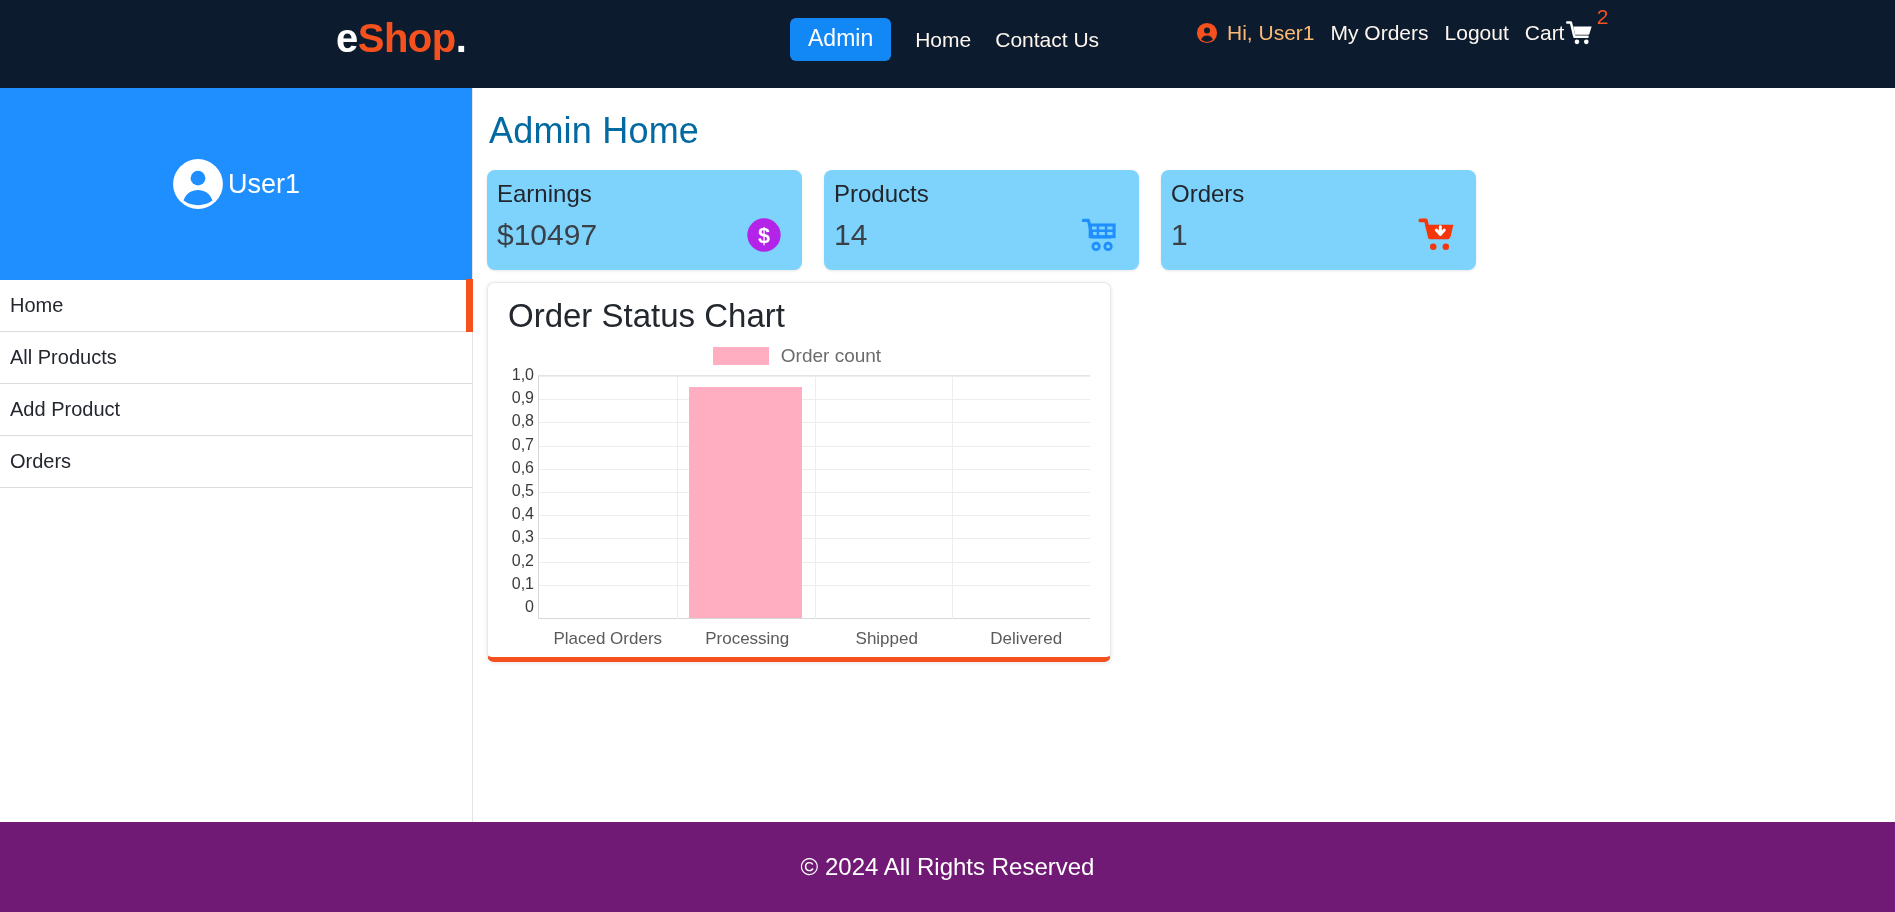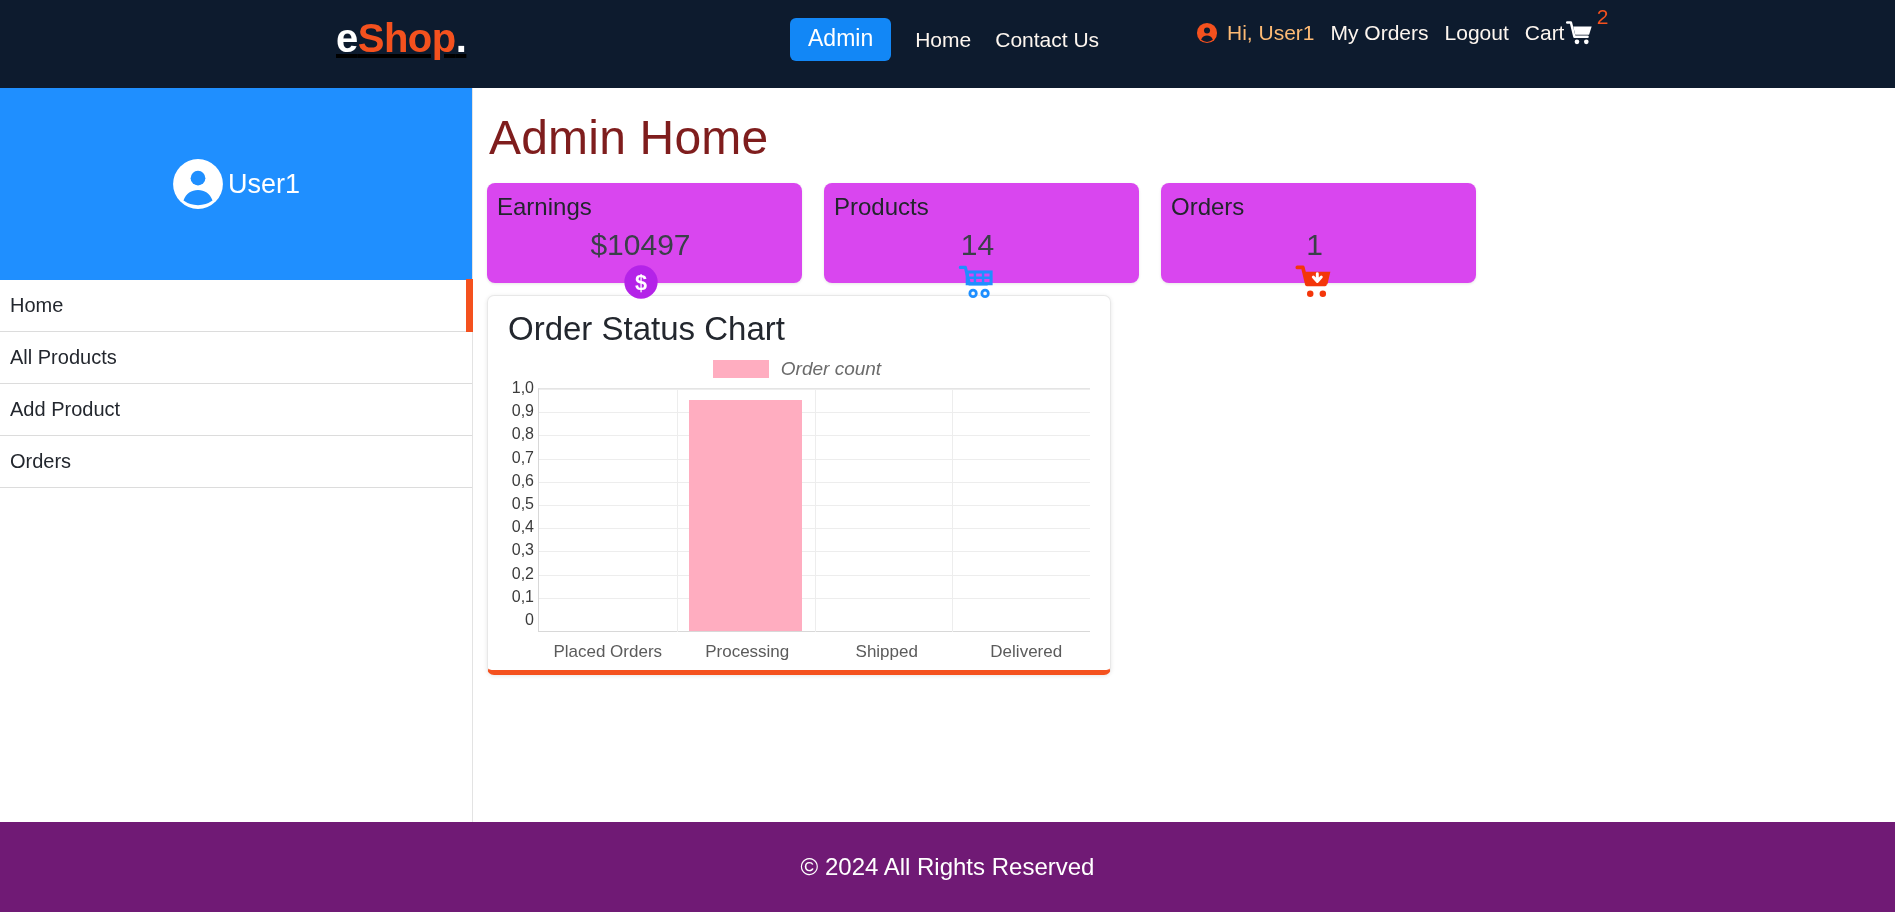--- a/index.html
+++ b/index.html
@@ -11,21 +11,21 @@
   }
   .page { position:relative; width:1895px; height:912px; display:flex; flex-direction:column; }
 
   
   .topnav {
     height:88px; background:#0d1b2e; flex:0 0 88px;
     display:flex; align-items:center; position:relative;
   }
   .brand {
     position:absolute; left:336px; top:16px;
-    font-size:40px; font-weight:700; letter-spacing:-0.5px;text-decoration:underline;
+    font-size:40px; font-weight:700; letter-spacing:-0.5px;
   }
   .brand .b-e   { color:#ffffff; }
   .brand .b-shop{ color:#f4511e; }
   .brand .b-dot { color:#ffffff; }
 
   .nav-center { position:absolute; left:790px; top:18px; display:flex; align-items:center; gap:24px; }
   .admin-btn {
     background:#1287f6; color:#fff; border:none; border-radius:6px;
     font-size:23px; font-family:"Liberation Sans", sans-serif;
     padding:8px 18px 10px; cursor:pointer; line-height:1.1;
@@ -64,43 +64,43 @@
     padding-left:10px; font-size:20px; color:#23272e;
     border-bottom:1px solid #dcdcdc; cursor:pointer; background:#fff;
   }
   .sb-item.active::after {
     content:""; position:absolute; right:-1px; top:-1px; bottom:-1px;
     width:7px; background:#f4511e;
   }
 
   
   .main { flex:1 1 auto; padding:22px 0 0 14px; overflow:hidden; }
-  .page-title { font-size:48px; font-weight:400; color:#7f1d1d; letter-spacing:0.2px; margin:0 0 18px 2px; }
+  .page-title { font-size:36px; font-weight:400; color:#0369a1; letter-spacing:0.2px; margin:0 0 18px 2px; }
 
   .cards-row { display:flex; gap:22px; }
   .stat-card {
-    width:315px; height:100px; background:#d946ef; border-radius:8px;
+    width:315px; height:100px; background:#7dd3fc; border-radius:8px;
     box-shadow:0 1px 3px rgba(0,0,0,.10);
     padding:10px 18px 0 10px; position:relative;
   }
   .stat-title { font-size:24px; color:#22262c; line-height:1.2; }
-  .stat-bottom { display:flex; align-items:center; justify-content:space-between; margin-top:6px;flex-direction:column; }
+  .stat-bottom { display:flex; align-items:center; justify-content:space-between; margin-top:6px; }
   .stat-value { font-size:30px; color:#3a4048; font-weight:300; }
   .stat-icon { width:40px; height:40px; display:block; flex:0 0 auto; }
 
   
   .chart-card {
     margin-top:12px; width:624px; background:#ffffff;
     border:1px solid #e8e8e8; border-bottom:5px solid #f4511e;
     border-radius:7px; box-shadow:0 1px 4px rgba(0,0,0,.10);
     padding:12px 14px 8px 10px;
   }
   .chart-title { font-size:33px; color:#23272e; font-weight:400; margin:2px 0 6px 10px; }
 
-  .legend { display:flex; align-items:center; justify-content:center; gap:12px; margin:10px 0 8px 0;font-style:italic; }
+  .legend { display:flex; align-items:center; justify-content:center; gap:12px; margin:10px 0 8px 0; }
   .legend-swatch { width:56px; height:18px; background:#ffadc0; display:block; }
   .legend-label { font-size:19px; color:#6b6b6b; }
 
   .plot { position:relative; height:244px; margin:0 6px 0 0; display:flex; }
   .y-axis {
     width:40px; flex:0 0 40px; position:relative;
     font-size:16px; color:#3b3b3b;
   }
   .y-tick { position:absolute; right:4px; transform:translateY(-50%); white-space:nowrap; }
   .grid {

